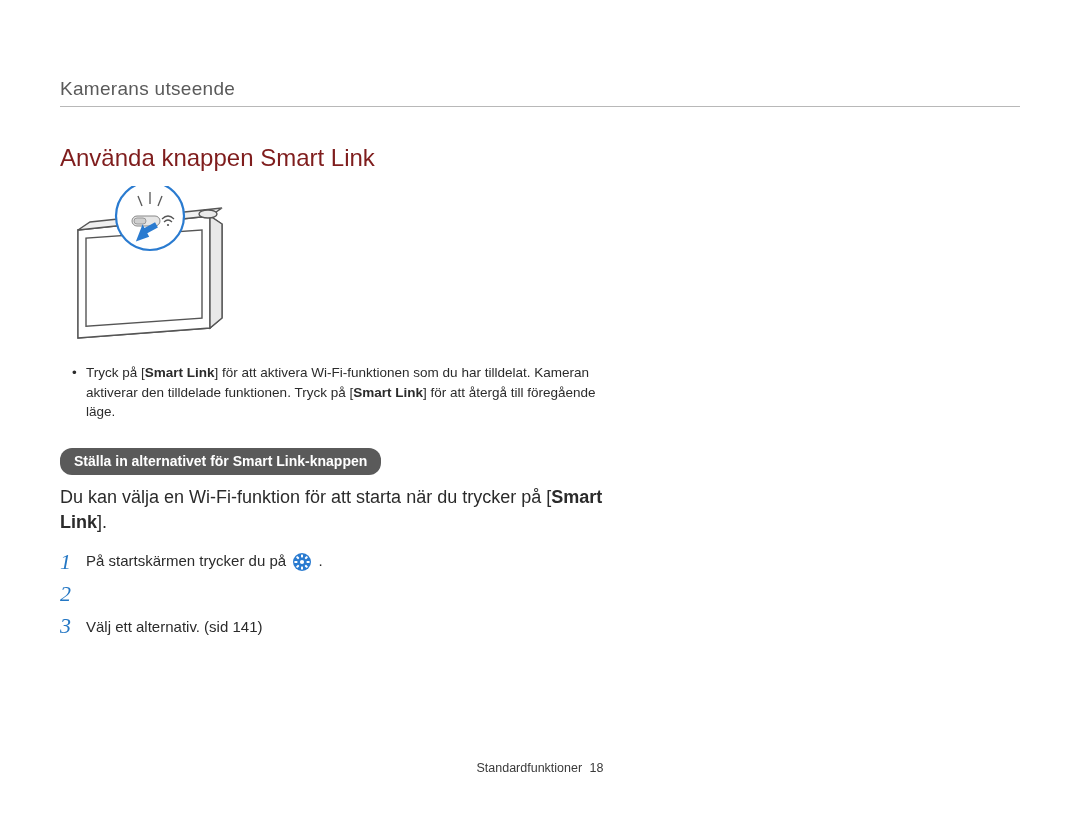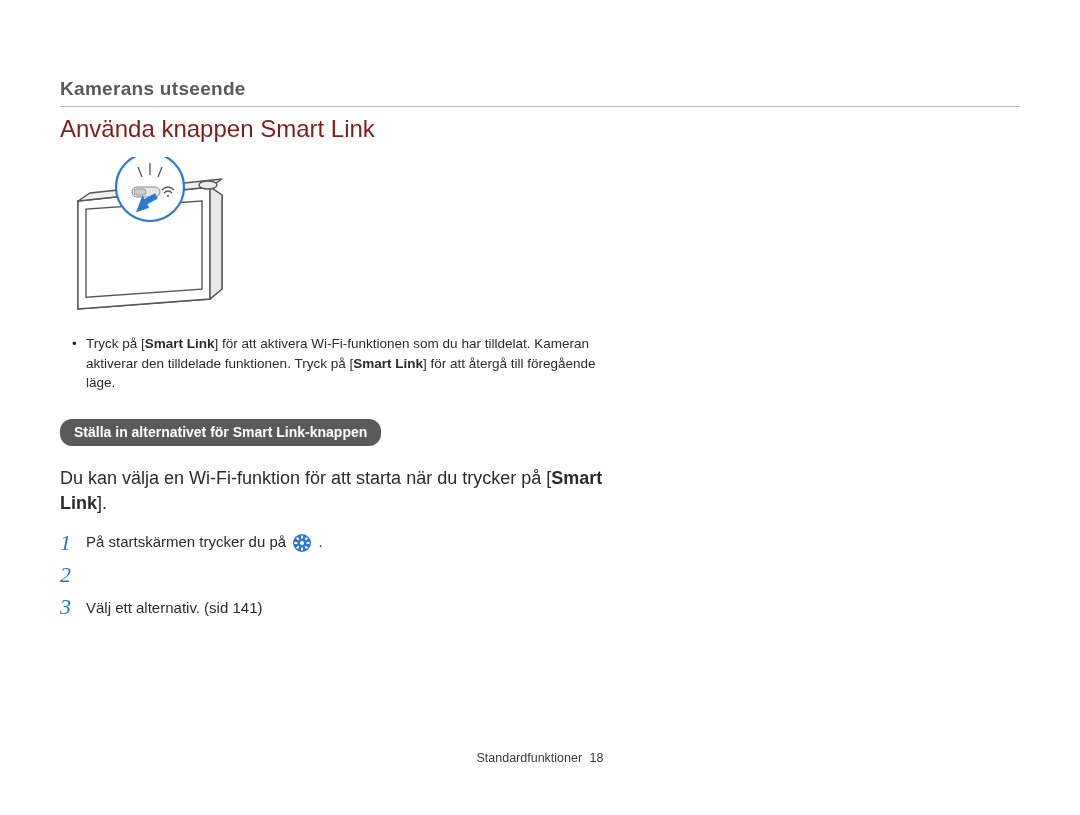--- a/index.html
+++ b/index.html
@@ -1,35 +1,35 @@
 <!DOCTYPE html>
 <html><head>
 <meta charset="utf-8">
 <style>
   * { box-sizing: border-box; margin: 0; padding: 0; }
   html, body { width: 1080px; height: 815px; background: #ffffff; font-family: Arial, Helvetica, sans-serif; color: #2b2b2b; }
   .page { position: relative; width: 1080px; height: 815px; padding: 78px 60px 40px 60px; }
-  .section-header { font-size: 19px; font-weight: 700; color: #5a5a5a; border-bottom: 1px solid #b8b8b8; padding-bottom: 6px; margin-bottom: 8px; letter-spacing: 0.3px; }
+  .section-header { font-size: 19px; font-weight: 400; color: #5a5a5a; border-bottom: 1px solid #b8b8b8; padding-bottom: 6px; margin-bottom: 37px; letter-spacing: 0.3px; }
   .title { font-size: 24px; font-weight: 400; color: #7f1d1d; margin-bottom: 14px; }
   .intro { font-size: 14px; color: #2b2b2b; margin-bottom: 14px; }
   .intro .bold { font-weight: 700; }
   .illustration { margin: 4px 0 18px 0; }
   .bullet-block { font-size: 13.5px; line-height: 1.45; color: #2b2b2b; margin-left: 12px; margin-bottom: 26px; max-width: 530px; }
   .bullet-block .row { display: flex; }
   .bullet-block .dot { width: 14px; flex: 0 0 14px; }
   .bullet-block .bold { font-weight: 700; }
-  .pill { display: inline-block; background: #5a5a5a; color: #ffffff; font-size: 14px; font-weight: 600; padding: 5px 14px 6px 14px; border-radius: 12px; margin-bottom: 20px; }
+  .pill { display: inline-block; background: #5a5a5a; color: #ffffff; font-size: 14px; font-weight: 600; padding: 5px 14px 6px 14px; border-radius: 12px; margin-bottom: 10px; }
   .subintro { font-size: 18px; line-height: 1.4; margin-bottom: 16px; max-width: 560px; }
   .subintro .bold { font-weight: 700; }
   .steps { list-style: none; }
   .steps li { display: flex; align-items: center; font-size: 15px; margin-bottom: 10px; }
   .step-num { font-family: Georgia, 'Times New Roman', serif; font-style: italic; font-size: 22px; color: #2477c4; width: 26px; flex: 0 0 26px; text-align: left; line-height: 1; }
   .steps .bold { font-weight: 700; }
   .gear-icon { display: inline-flex; vertical-align: middle; margin: 0 2px; }
-  .footer { position: absolute; bottom: 50px; left: 0; width: 1080px; text-align: center; font-size: 12.5px; color: #3a3a3a; }
+  .footer { position: absolute; bottom: 40px; left: 0; width: 1080px; text-align: center; font-size: 12.5px; color: #3a3a3a; }
   .footer .pg { font-weight: 400; margin-left: 4px; }
 </style>
 </head>
 <body>
 
 <div class="page">
 
   <div class="section-header">Kamerans utseende</div>
 
   <div class="title">Använda knappen Smart Link</div>

